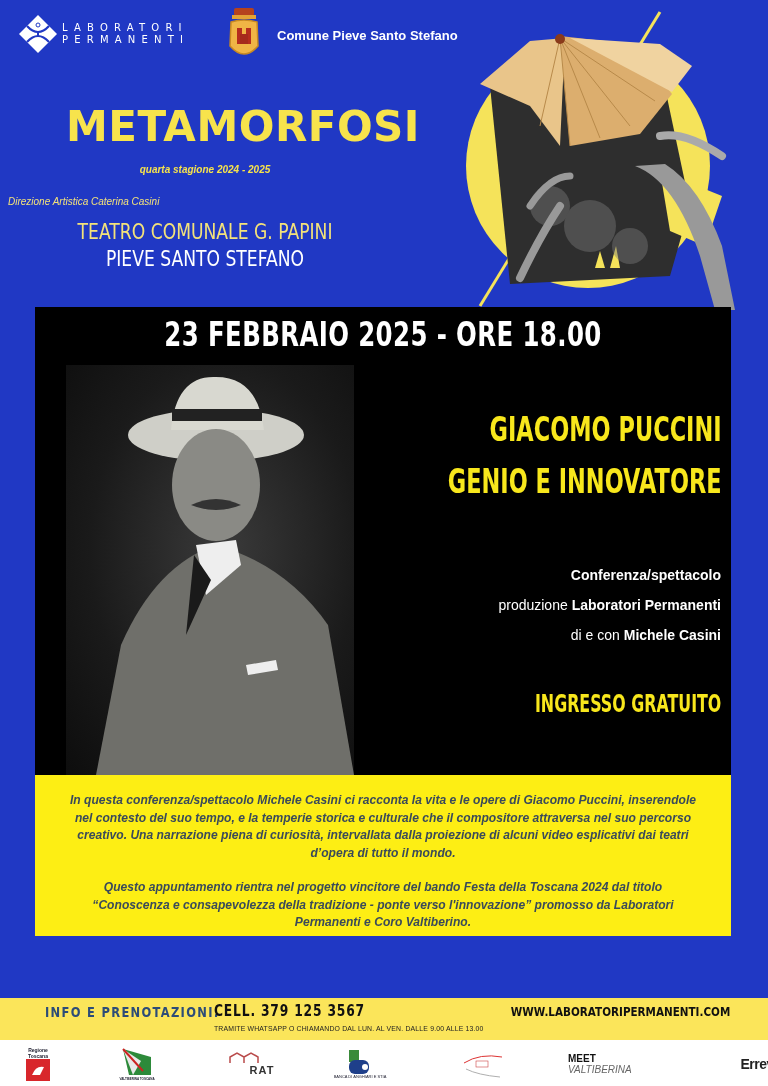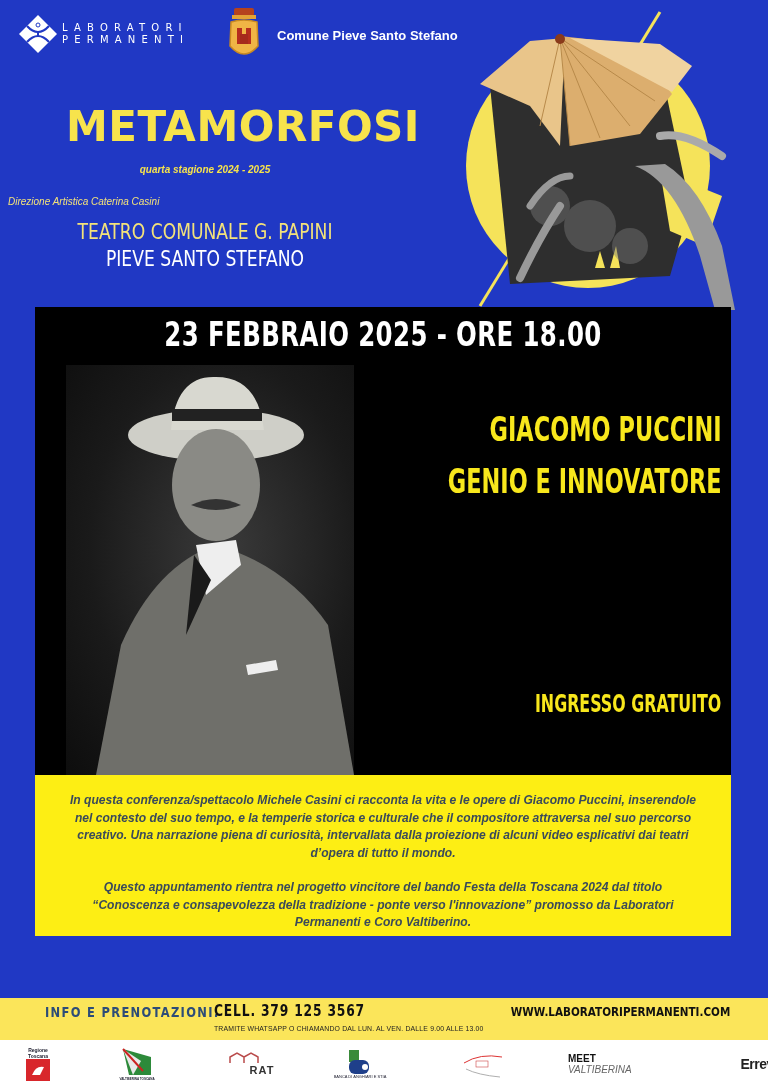--- a/index.html
+++ b/index.html
@@ -134,20 +134,23 @@
     <path d="M180,300 L210,295 L212,305 L182,310 Z" fill="#eee"></path>
   </svg>
 </div>
 
 <div class="abs speaker">
   <div>GIACOMO PUCCINI</div>
   <div>GENIO E INNOVATORE</div>
 </div>
 
 <div class="abs info-lines">
+  <div><b>Conferenza/spettacolo</b></div>
+  <div><span>produzione</span> <b>Laboratori Permanenti</b></div>
+  <div><span>di e con</span> <b>Michele Casini</b></div>
 </div>
 
 <div class="abs free">INGRESSO GRATUITO</div>
 
 <div class="abs yellow-box"></div>
 <div class="abs desc">
   <p>In questa conferenza/spettacolo Michele Casini ci racconta la vita e le opere di Giacomo Puccini, inserendole nel contesto del suo tempo, e la temperie storica e culturale che il compositore attraversa nel suo percorso creativo. Una narrazione piena di curiosità, intervallata dalla proiezione di alcuni video esplicativi dai teatri d’opera di tutto il mondo.</p>
   <p>Questo appuntamento rientra nel progetto vincitore del bando Festa della Toscana 2024 dal titolo “Conoscenza e consapevolezza della tradizione - ponte verso l'innovazione” promosso da Laboratori Permanenti e Coro Valtiberino.</p>
 </div>
 

